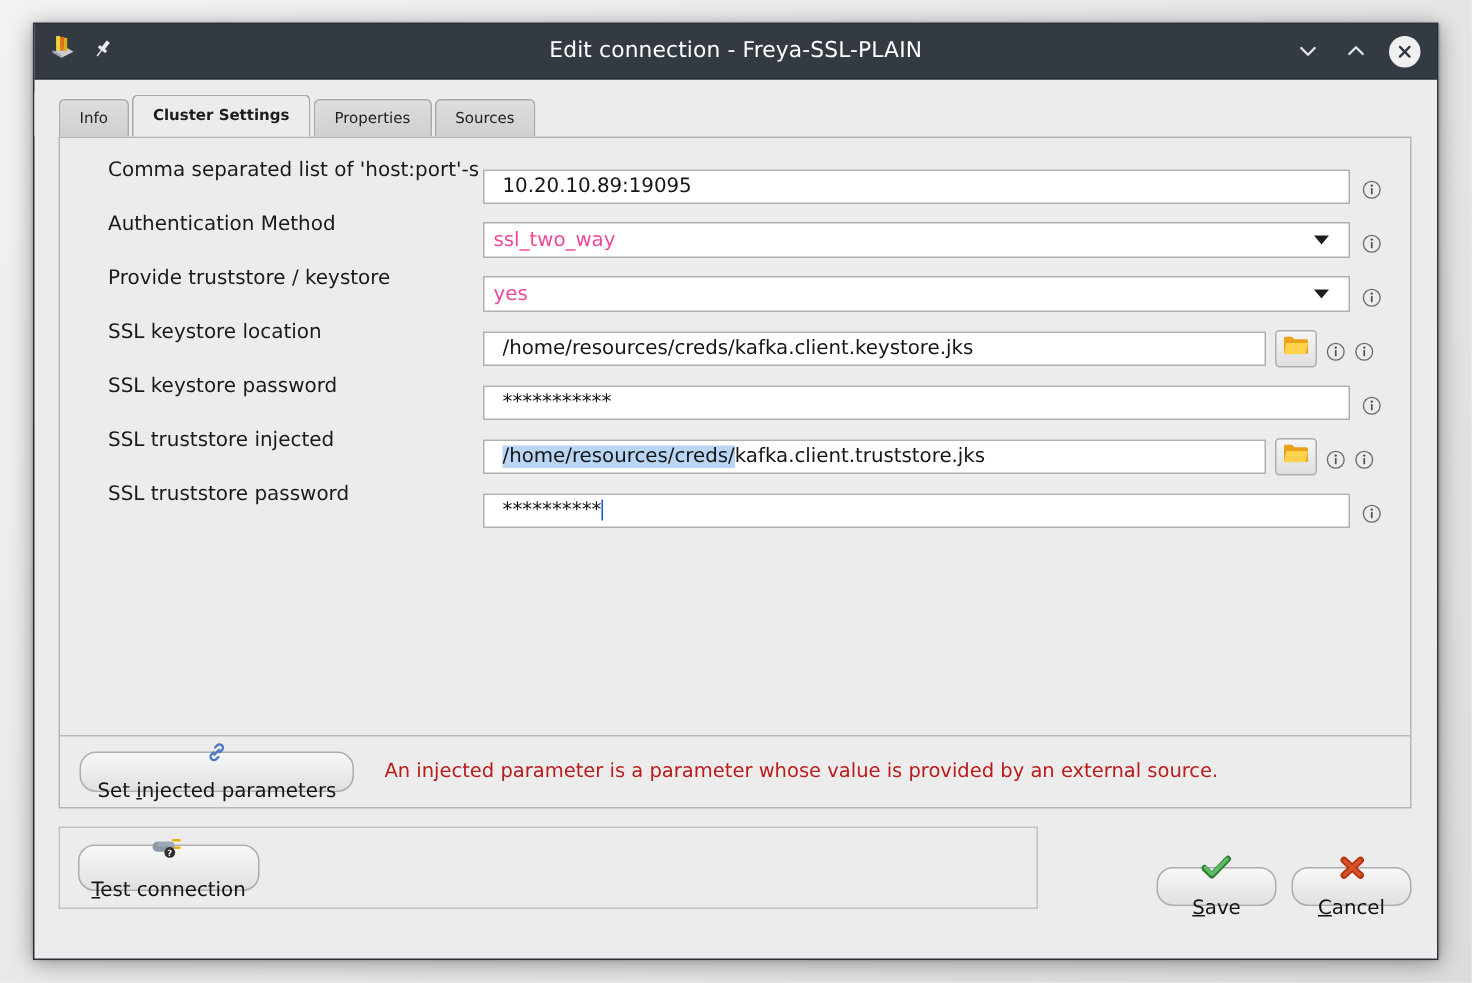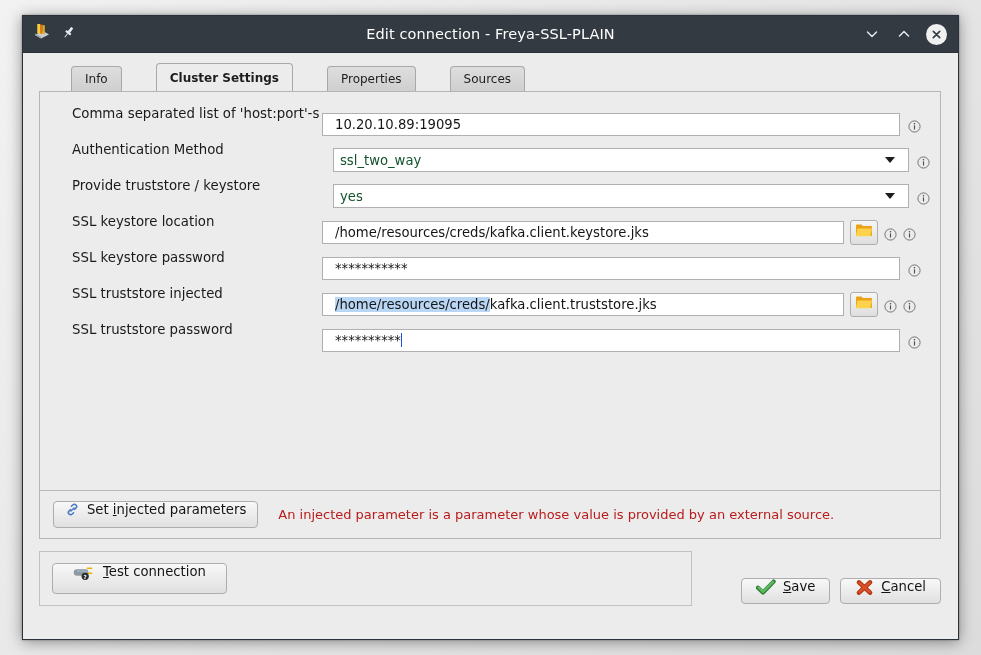--- a/index.html
+++ b/index.html
@@ -68,30 +68,29 @@
     align-items: flex-end;
     flex: 0 0 auto;
     background: #ececec;
     margin-top: 8px;
     position: relative;
   }
   .tab {
     height: 25px;
     padding: 0 13px;
     display: flex; align-items: center;
-    font-size: 12px;
+    font-size: 10px;
     color: #1d1d1d;
     border: 1px solid #a8a8a8;
     border-bottom: none;
     border-radius: 4px 4px 0 0;
     background: linear-gradient(#dedede,#cfcfcf);
     margin-right: 2px;
     cursor: default;
     position: relative;
-    margin-left: 32px;
   }
   .tab.active {
     background: #ececec;
     font-weight: bold;
     height: 28px;
     border-color: #a8a8a8;
     z-index: 3;
   }
 
   
@@ -142,26 +141,25 @@
   }
   .w-full { width: 578px; }
   .w-short { width: 522px; }
 
   .combo {
     height: 24px;
     width: 578px;
     border: 1px solid #b0b0b0;
     background: #ffffff;
     font-size: 13.2px;
-    color: #14532d;
+    color: #ec4899;
     display: flex;
     align-items: center;
     padding: 0 10px 0 6px;
     position: relative;
-    margin-left: 11px;
   }
   .combo .cval { flex: 1 1 auto; }
   .combo .arrow {
     width: 0; height: 0;
     border-left: 5px solid transparent;
     border-right: 5px solid transparent;
     border-top: 6px solid #1c1c1c;
     margin-right: 3px;
   }
 
@@ -198,30 +196,31 @@
     height: 48px;
     border-top: 1px solid #b9b9b9;
     display: flex;
     align-items: center;
     padding: 0 0 0 13px;
     flex: 0 0 auto;
     background: #ececec;
   }
   .btn {
     border: 1px solid #adadad;
-    border-radius: 4px;
+    border-radius: 11px;
     background: linear-gradient(#f8f8f8,#e0e0e0);
-    display: flex; align-items: flex-start; justify-content: center;
+    display: flex; align-items: center; justify-content: center;
     gap: 7px;
     font-size: 13.2px;
     color: #131313;
     cursor: default;
     padding: 0 11px;
     height: 27px;
     white-space: nowrap;
+    flex-direction: column;
   }
   .btn .mn { text-decoration: underline; }
   #injected-desc {
     margin-left: 20px;
     font-size: 13px;
     color: #b91c1c;
   }
 
   
   #bottomarea {
@@ -234,21 +233,21 @@
   #testgroup {
     width: 653px;
     height: 55px;
     border: 1px solid #c2c2c2;
     background: #ececec;
     display: flex;
     align-items: center;
     padding-left: 12px;
     flex: 0 0 auto;
   }
-  #test-connection-button { height: 31px; padding: 0 20px; gap: 8px; }
+  #test-connection-button { height: 31px; padding: 0 8px; gap: 8px; }
   #actionbuttons {
     margin-left: auto;
     display: flex;
     align-items: center;
     gap: 10px;
     align-self: flex-start;
     margin-top: 27px;
   }
   #save-button, #cancel-button { height: 26px; padding: 0 14px; gap: 7px; min-width: 80px; }
 </style>

